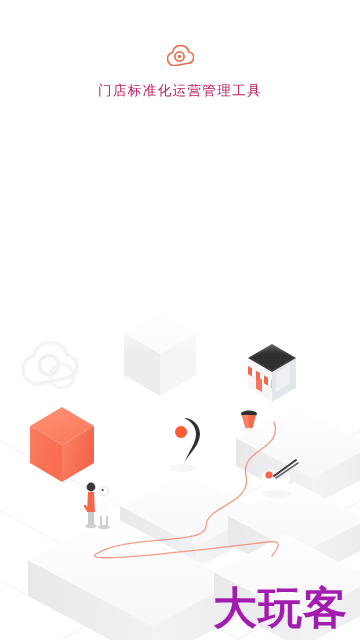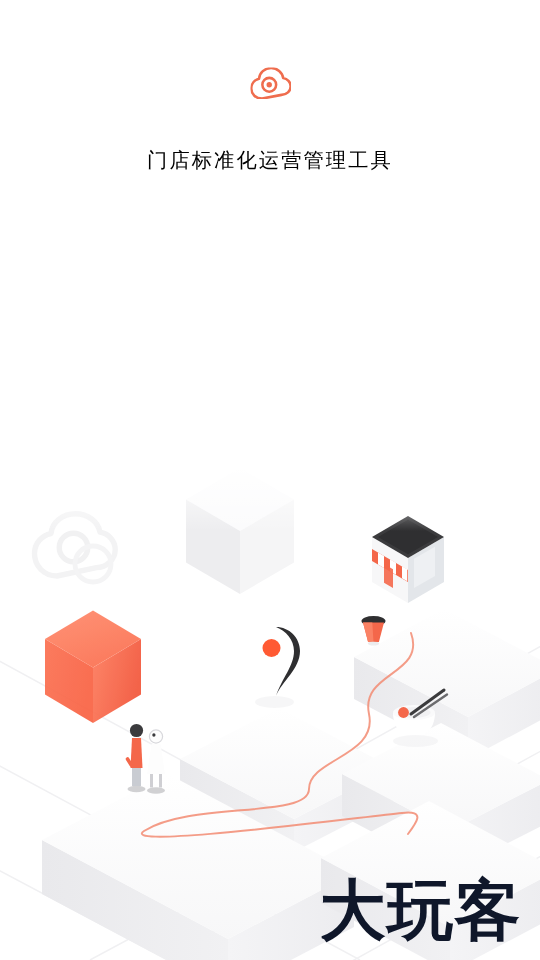--- a/index.html
+++ b/index.html
@@ -34,42 +34,42 @@
   .brand-mark { width:27px; height:21px; display:block; }
   .brand-name {
     font-size:20px;
     font-weight:bold;
     color:#2b2b2b;
     letter-spacing:1.2px;
     line-height:22px;
     white-space:nowrap;
   }
   .brand-subtitle {
-    margin-top:30px;
+    margin-top:14px;
     font-size:13.5px;
-    color:#000000;
+    color:#be185d;
     letter-spacing:1.4px;
     white-space:nowrap;
   }
 
   
   .illustration {
     position:absolute;
     left:0; bottom:0;
     width:360px; height:330px;
   }
   .illustration svg { display:block; width:360px; height:330px; }
 
   
   .watermark {
     position:absolute;
     right:12px; bottom:8px;
     font-size:44px;
     font-weight:bold;
-    color:#0f172a;
+    color:#a21caf;
     letter-spacing:1px;
     line-height:48px;
     font-family:"DejaVu Sans","Liberation Sans",sans-serif;
     white-space:nowrap;
   }
 </style>
 </head>
 <body>
 
 <div class="screen">

